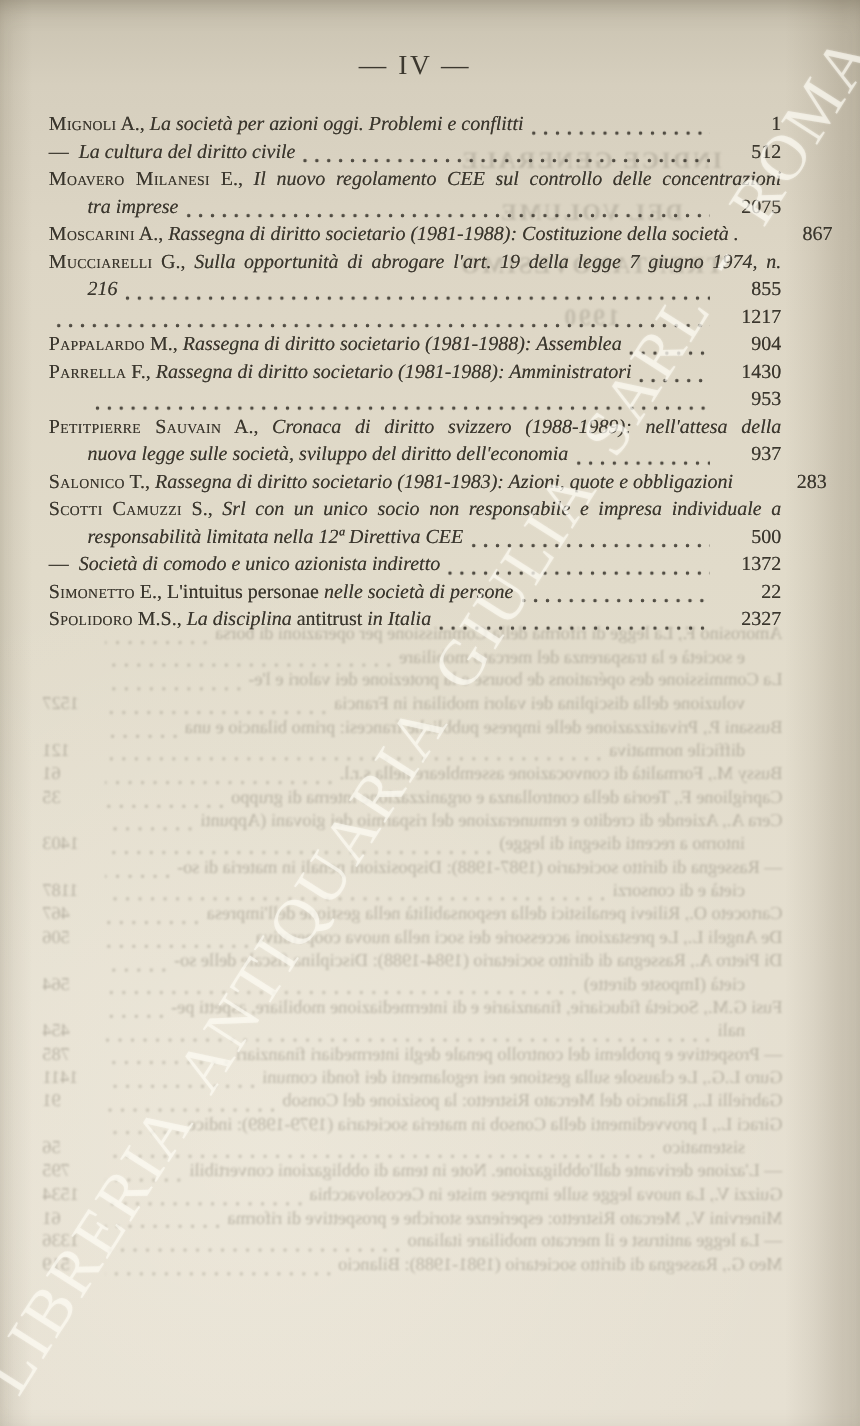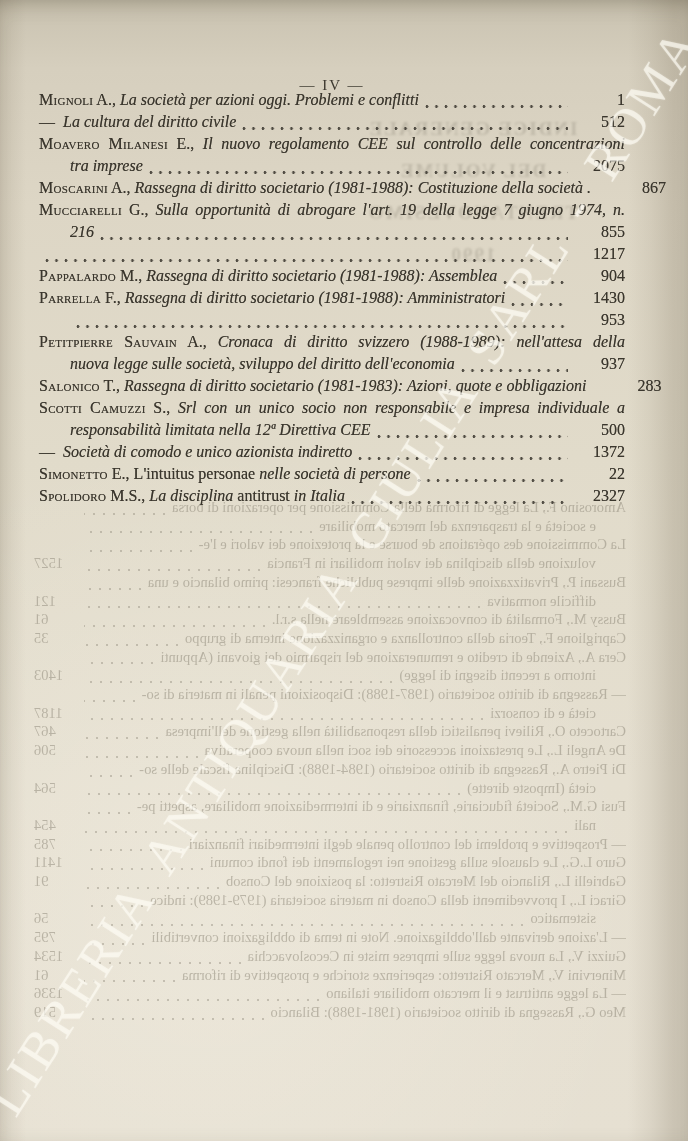--- a/index.html
+++ b/index.html
@@ -10,21 +10,21 @@
     background:
       radial-gradient(90% 60% at 30% 80%, rgba(255,252,242,.25) 0%, rgba(255,252,242,0) 70%),
       linear-gradient(90deg, rgba(124,113,92,0) 0 628px, rgba(124,113,92,.10) 650px, rgba(124,113,92,.26) 674px, rgba(134,124,104,.30) 688px),
       linear-gradient(90deg, rgba(110,98,76,.16) 0, rgba(110,98,76,0) 26px),
       linear-gradient(180deg, #c9c2b0 0%, #d6cfbe 6%, #ddd6c5 18%, #e1dbca 40%, #e5dfd0 68%, #e6e0d2 100%);
     box-shadow:inset 0 14px 22px -14px rgba(80,70,50,.45), inset 0 -10px 18px -14px rgba(110,98,76,.18);
   }
   
   .header{
     position:absolute;top:39px;left:39px;width:586px;text-align:center;
-    font-size:15px;letter-spacing:2px;color:#3c382f;margin-top:38px;
+    font-size:22px;letter-spacing:2px;color:#3c382f;
   }
   .toc{
     position:absolute;top:89px;left:39px;width:586px;
     font-size:16px;line-height:22px;
     text-shadow:0 0 .5px rgba(52,48,40,.65);
   }
   .toc-row{display:flex;align-items:baseline;white-space:nowrap;}
   .toc-row.indent{padding-left:31px;align-items:flex-end;}
   .toc-row.justify{display:block;white-space:normal;text-align:justify;text-align-last:justify;}
   .seg-sc{font-variant:small-caps;letter-spacing:.3px;}

